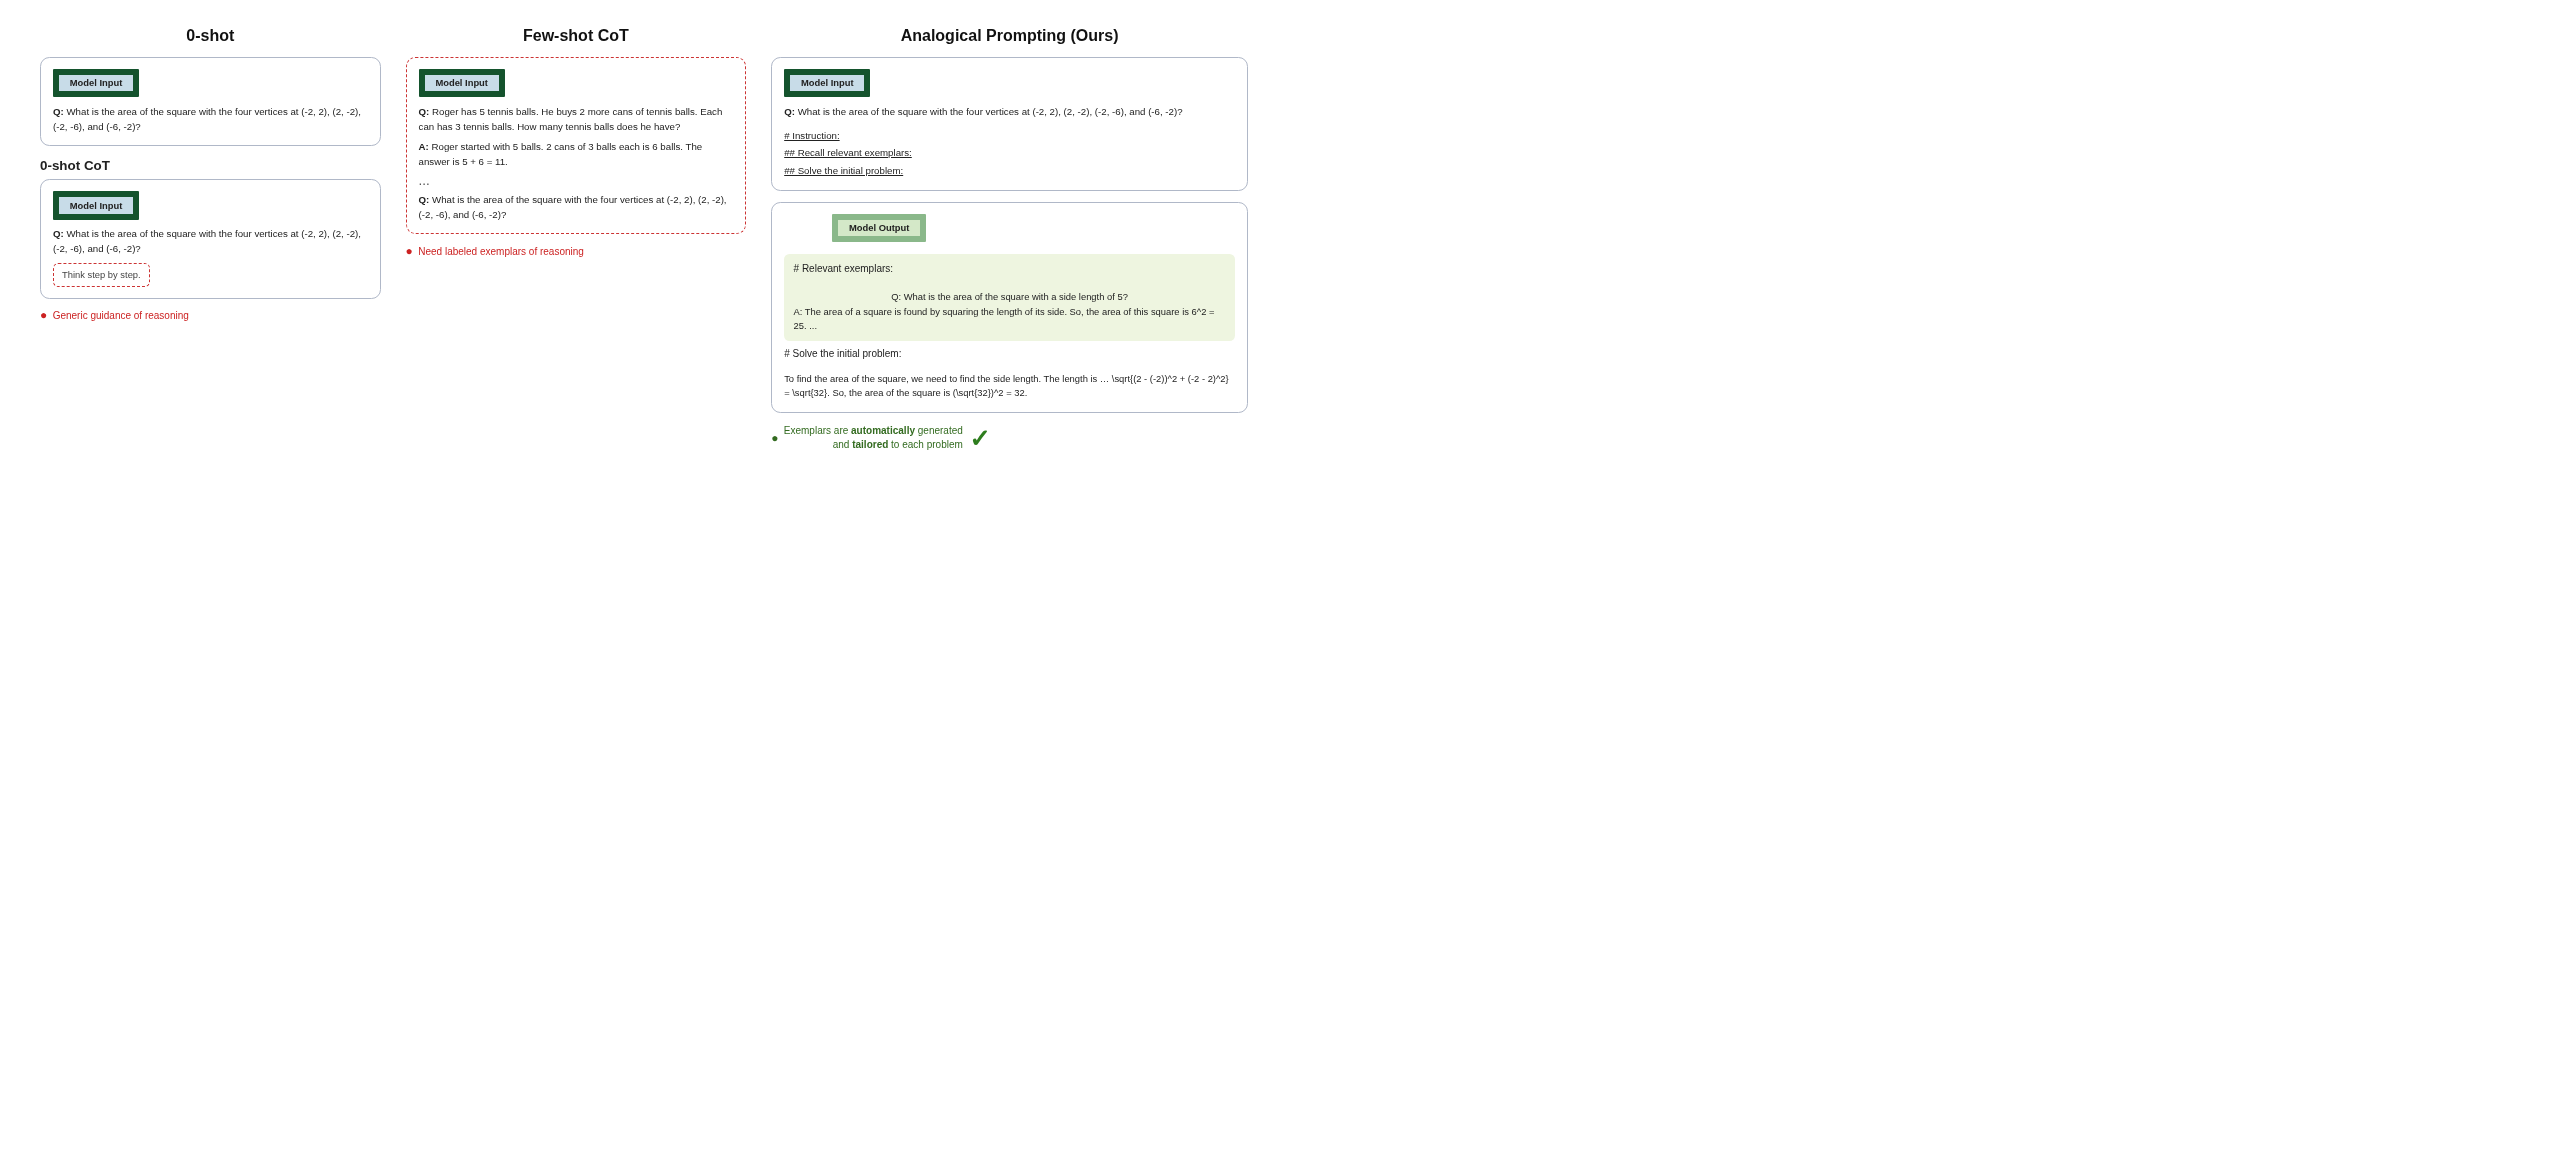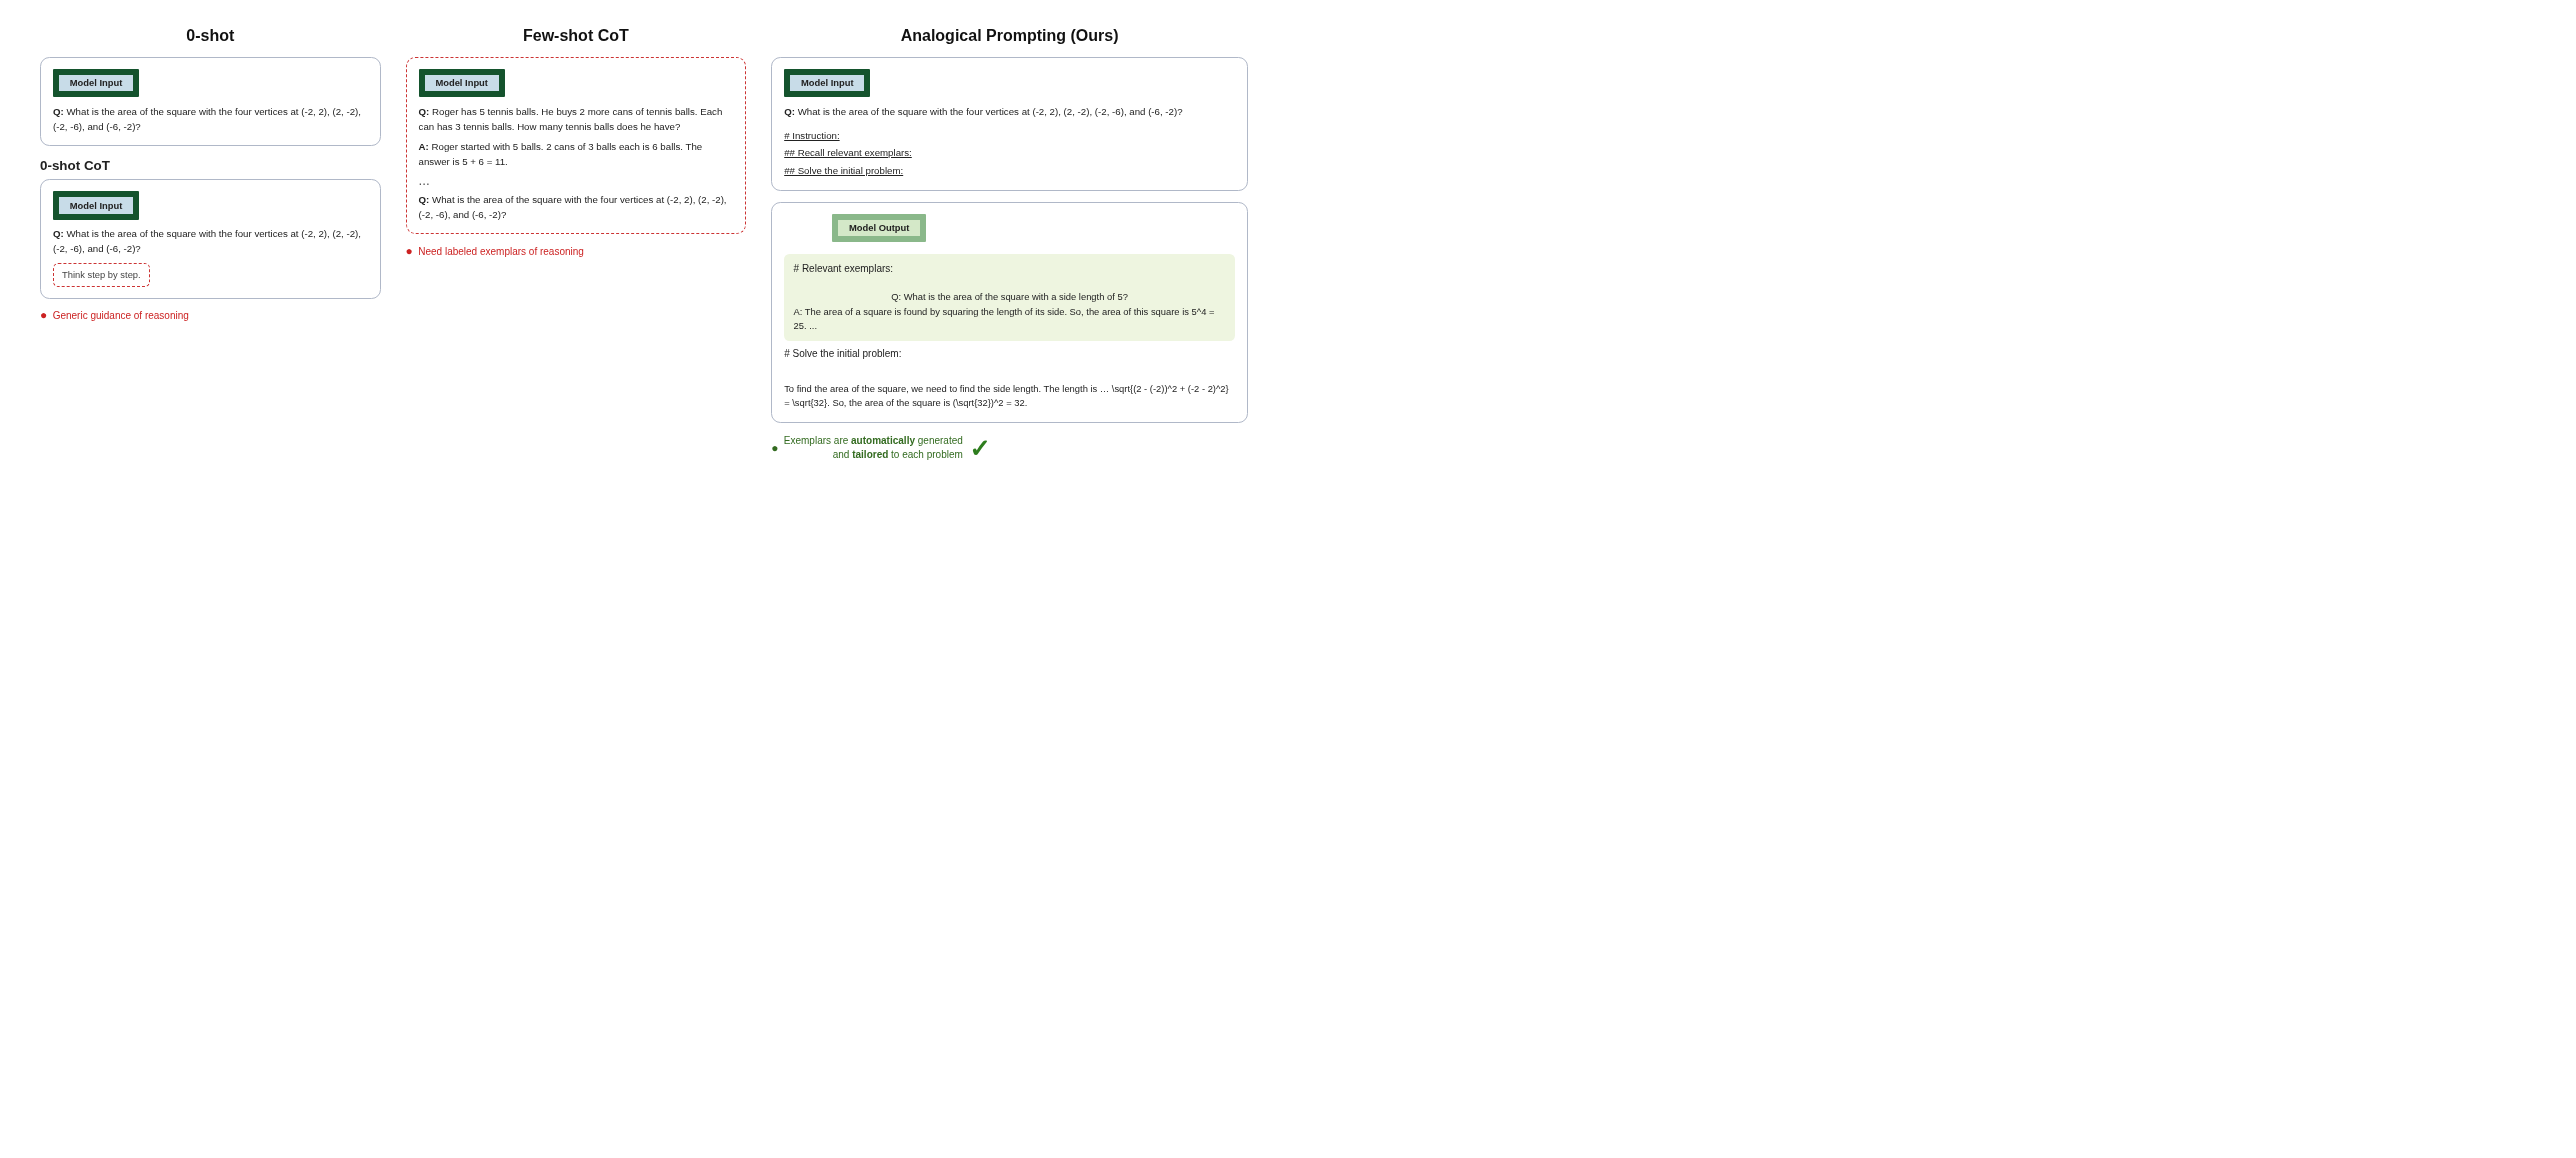--- a/index.html
+++ b/index.html
@@ -240,25 +240,25 @@
     </div>
 
     <div class="output-box">
       <div>
         <span class="label-badge label-badge-green">Model Output</span>
       </div>
 
       <div class="exemplar-section">
         <div class="section-bold"># Relevant exemplars:</div>
         <div style="margin-top:14px;text-align:center;">Q: What is the area of the square with a side length of 5?</div>
-        <div>A: The area of a square is found by squaring the length of its side. So, the area of this square is 5^4 = 25.   ...</div>
+        <div>A: The area of a square is found by squaring the length of its side. So, the area of this square is 6^2 = 25.   ...</div>
       </div>
 
       <div class="solve-section">
-        <div class="section-bold" style="margin-bottom:20px;"># Solve the initial problem:</div>
+        <div class="section-bold" style="margin-bottom:10px;"># Solve the initial problem:</div>
         <div>To find the area of the square, we need to find the side length. The length is … \sqrt{(2 - (-2))^2 + (-2 - 2)^2} = \sqrt{32}. So, the area of the square is (\sqrt{32})^2 = 32.</div>
       </div>
     </div>
 
     <div class="green-note-row">
       <span class="bullet-green">●</span>
       <span class="note-text-green" style="margin-left:5.4px;">
         Exemplars are <strong>automatically</strong> generated<br>and <strong>tailored</strong> to each problem
       </span>
       <span class="checkmark">✓</span>

